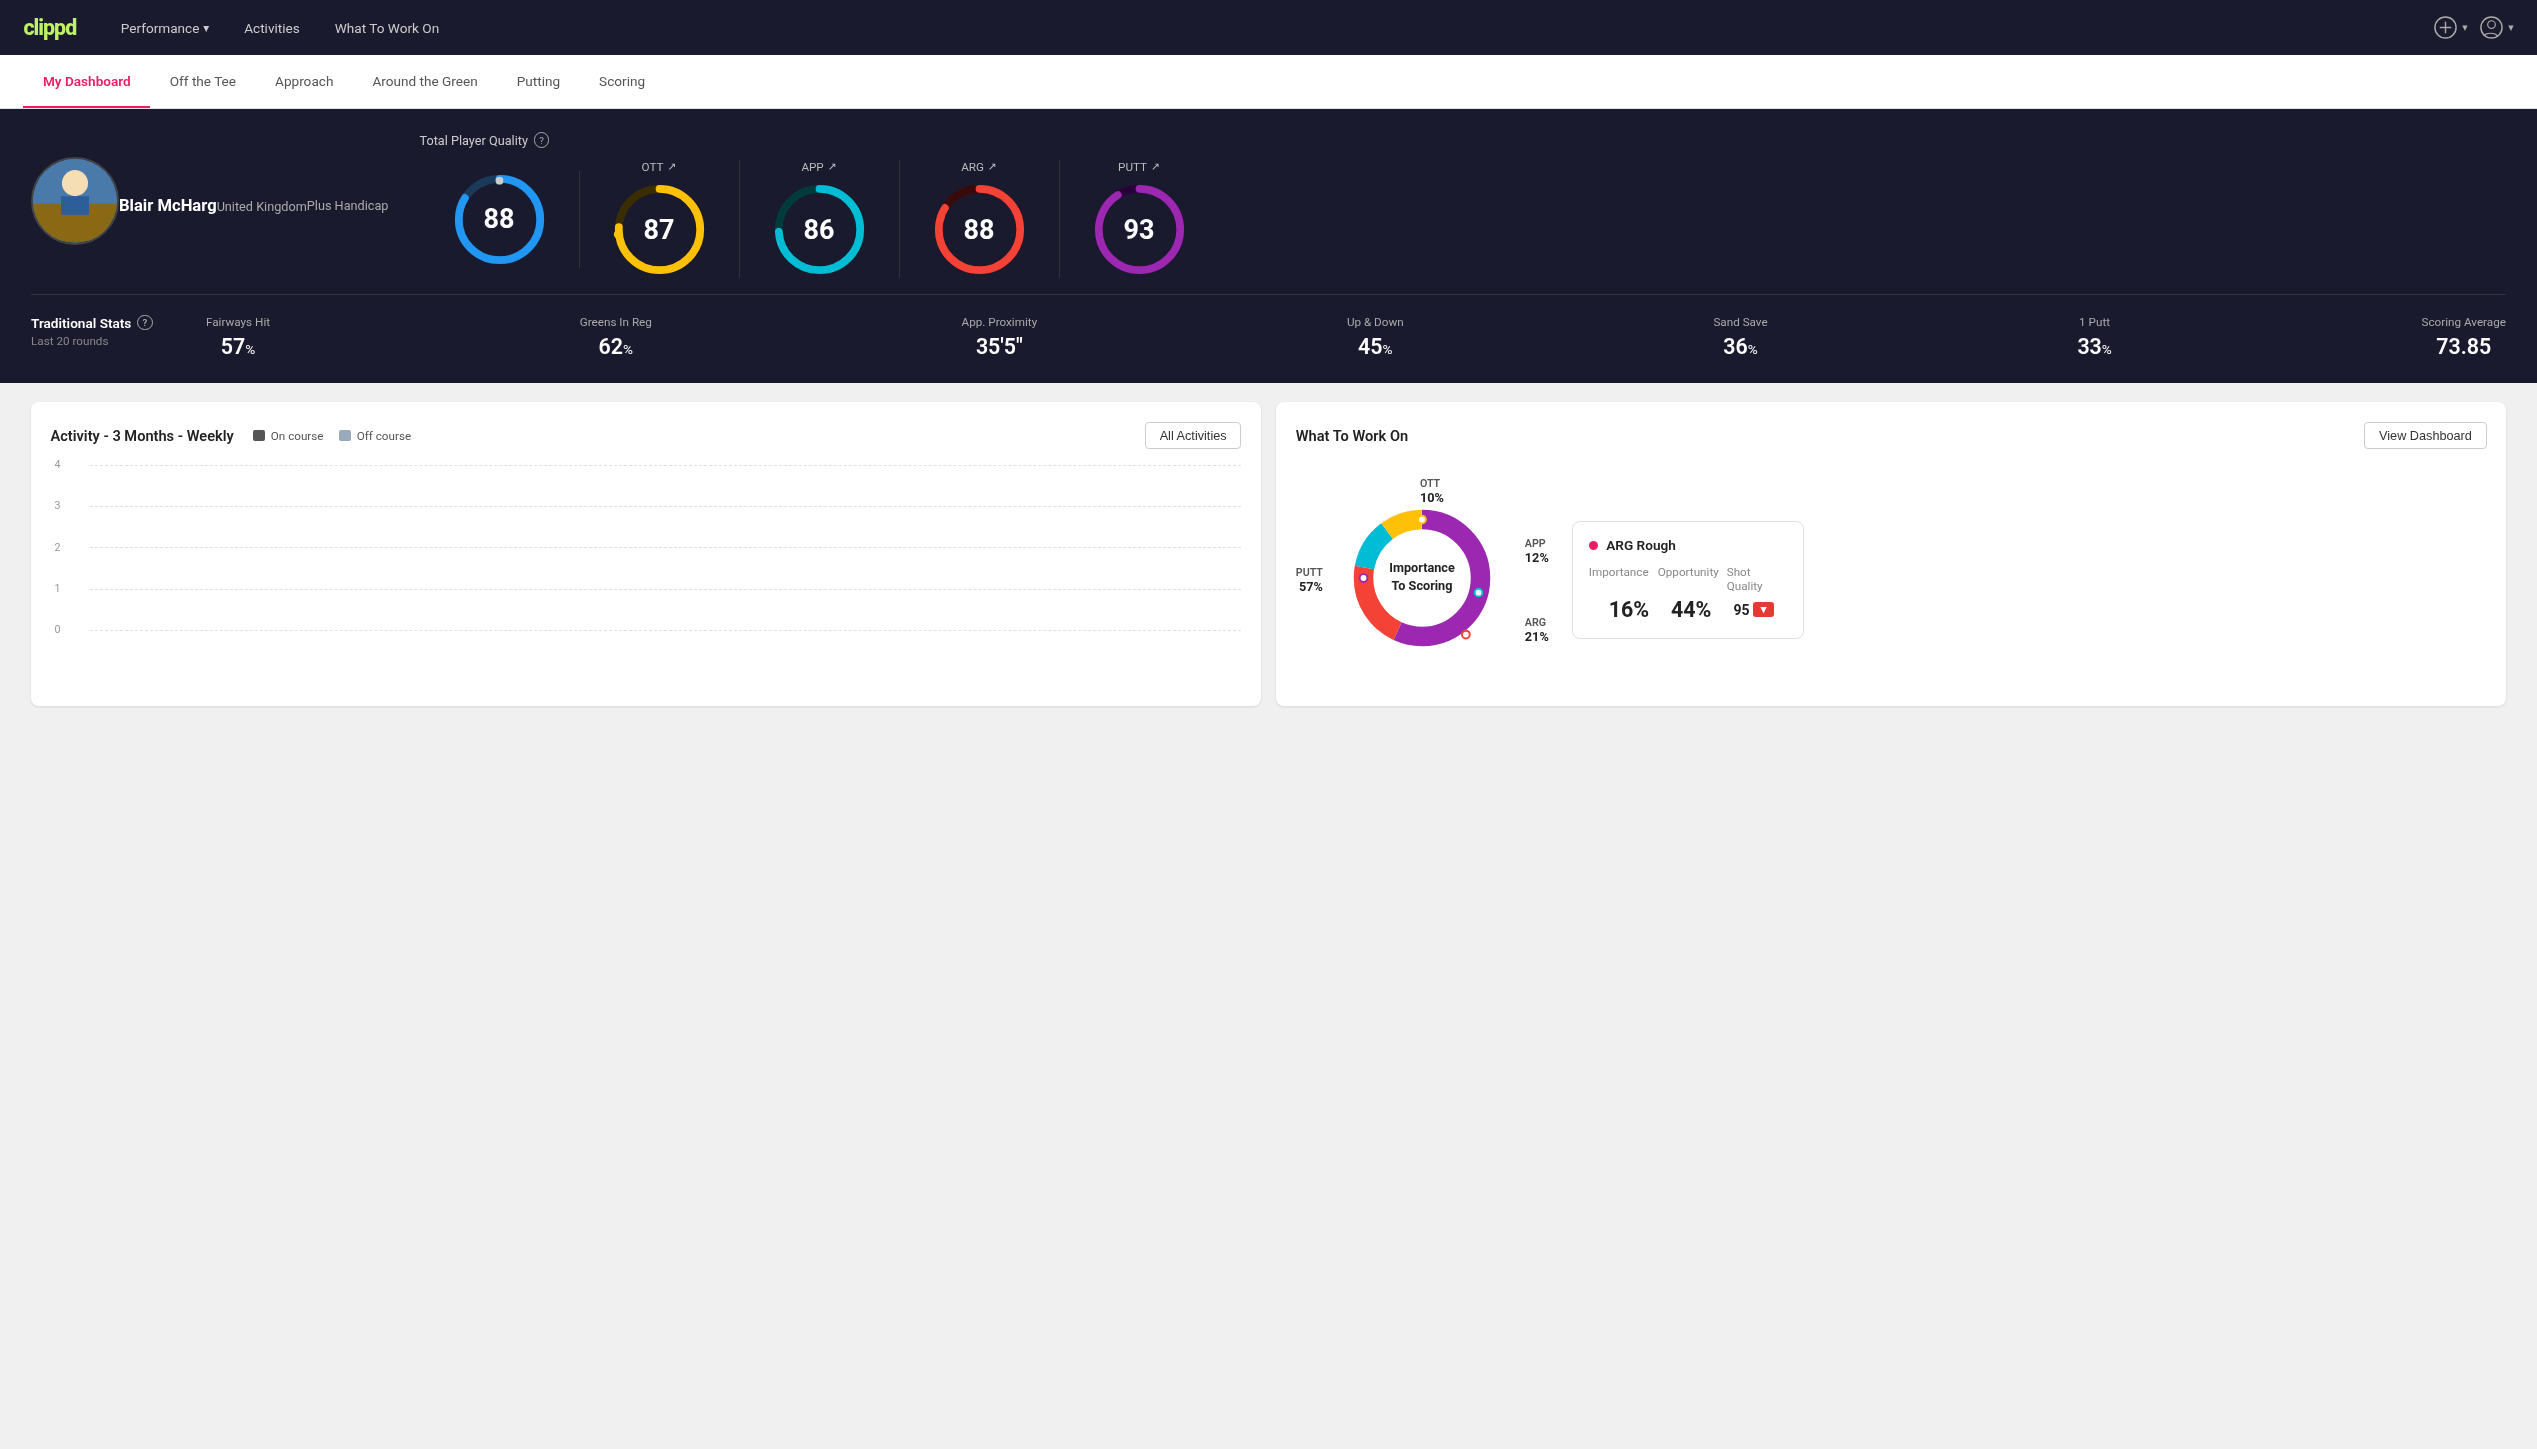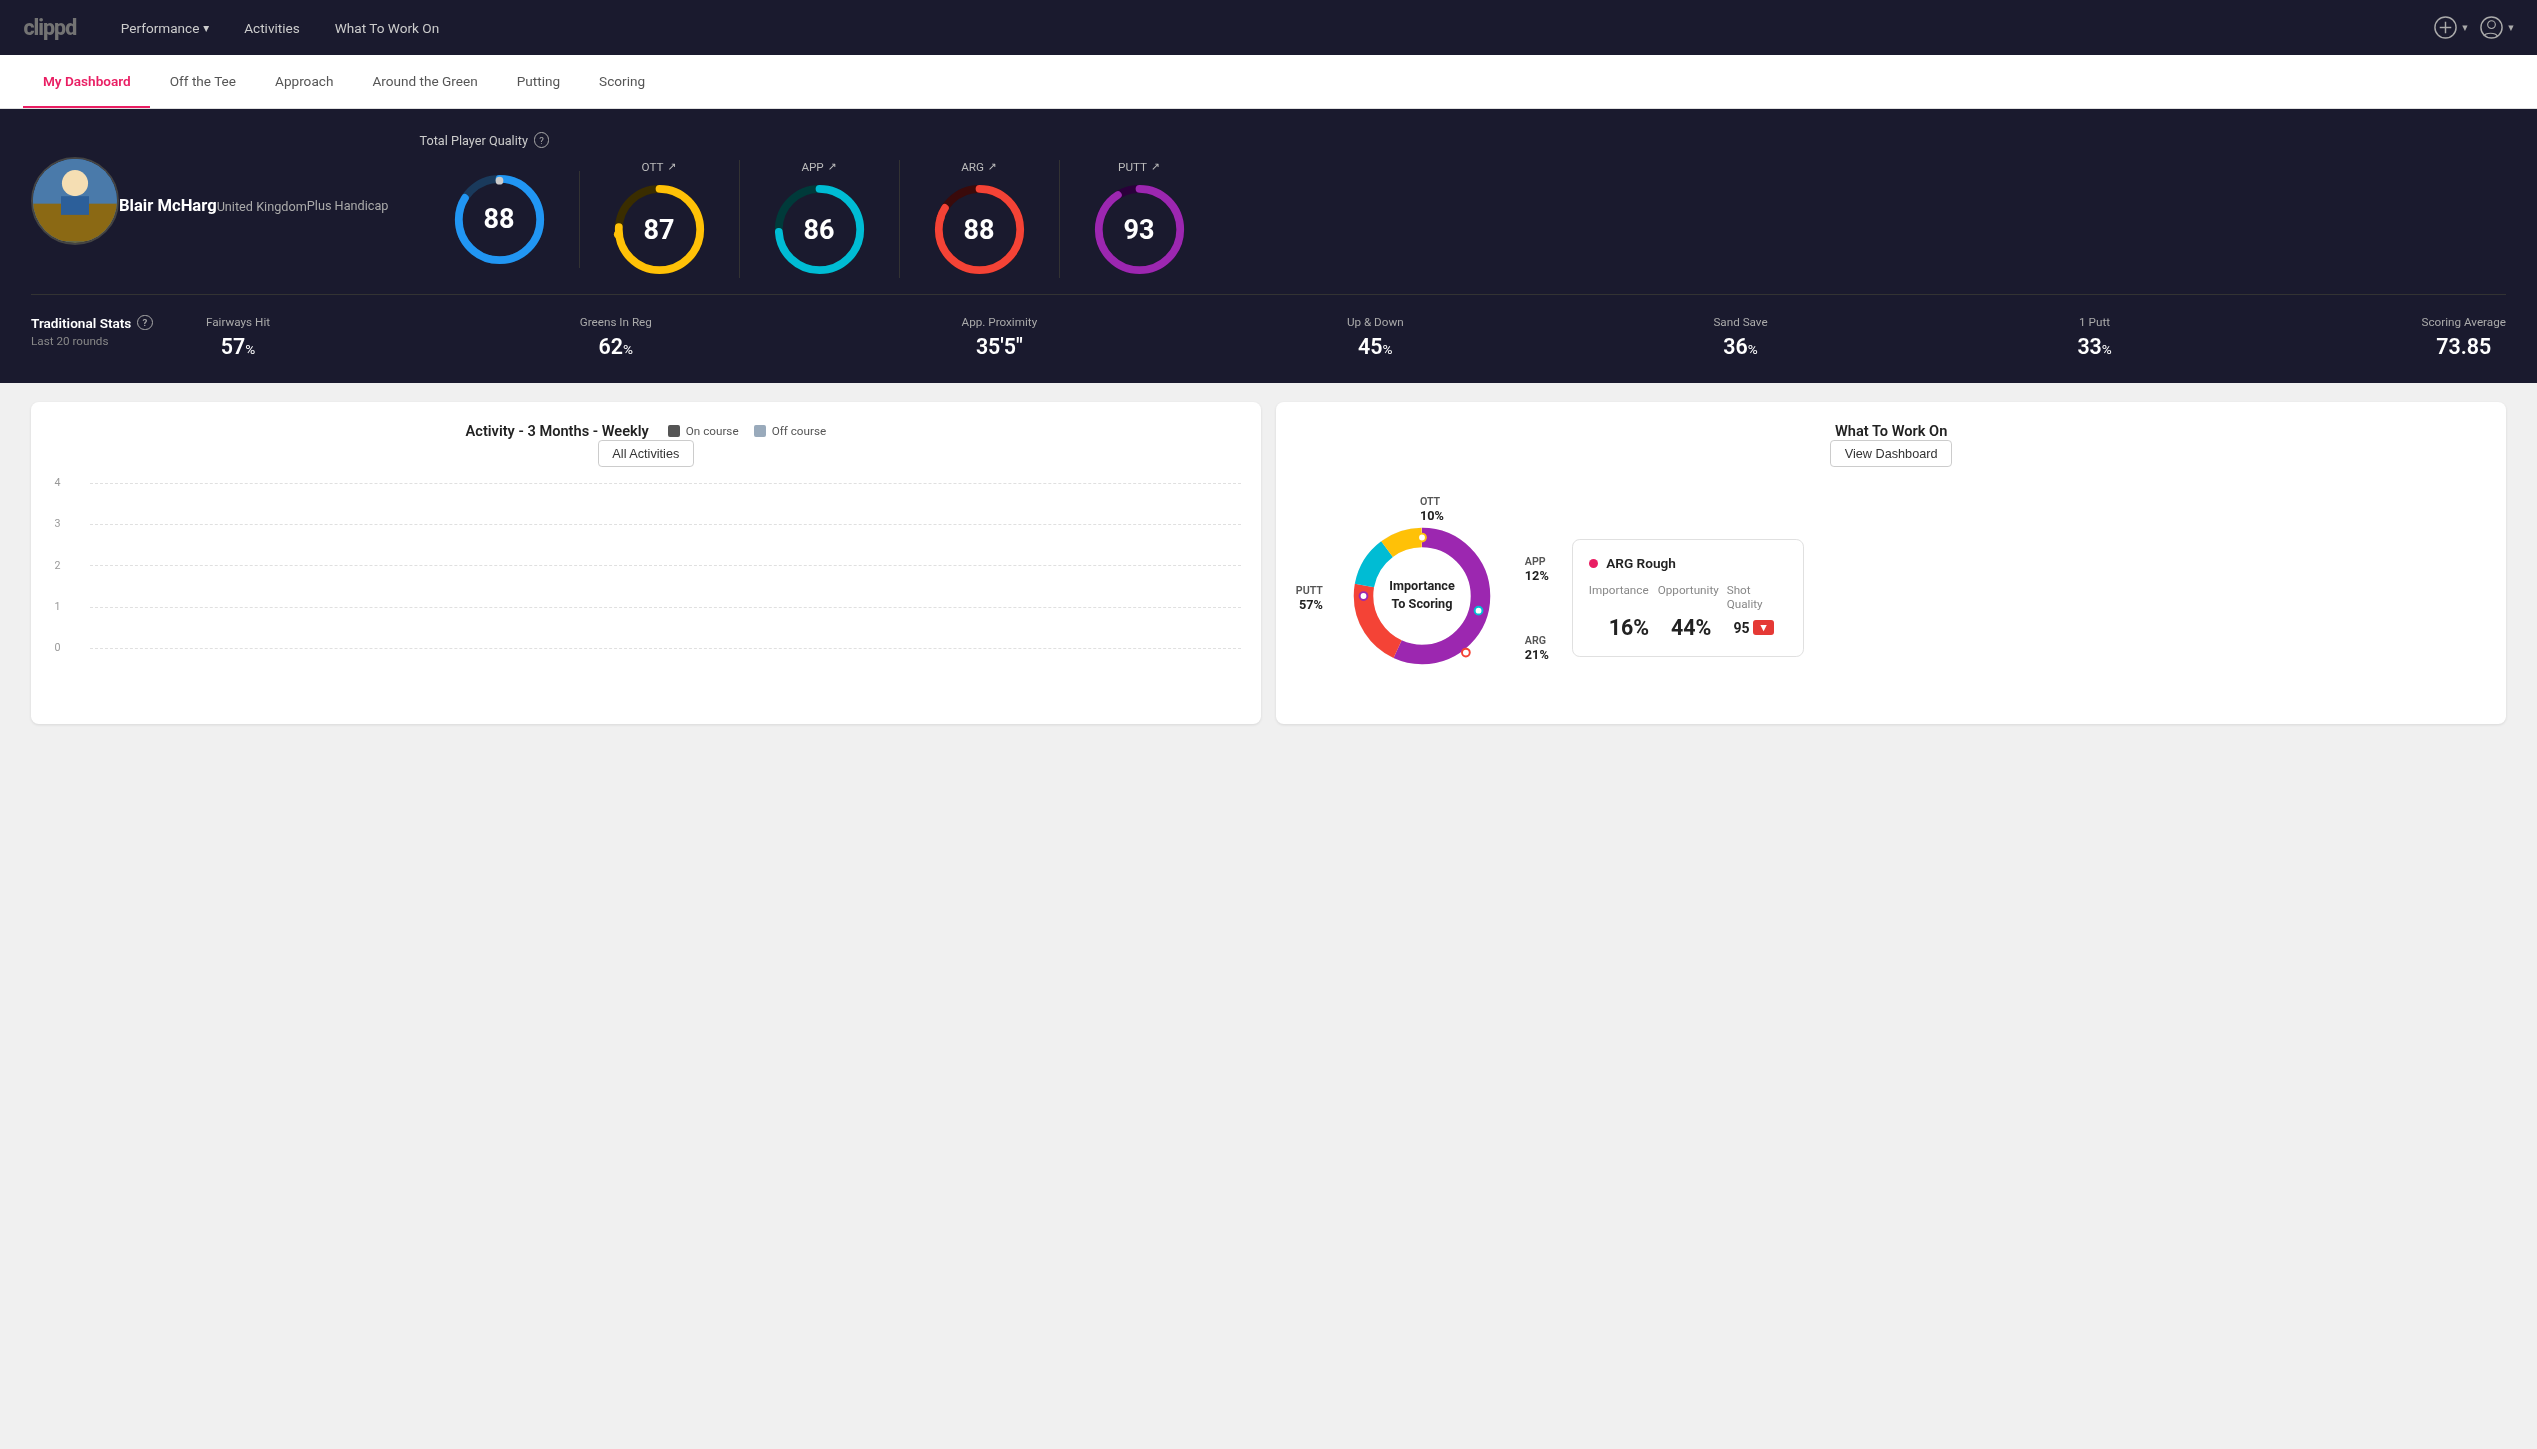--- a/index.html
+++ b/index.html
@@ -8,21 +8,21 @@
     
     .top-nav {
       background: #1a1a2e;
       display: flex;
       align-items: center;
       padding: 0 23.4px;
       height: 55px;
       justify-content: space-between;
     }
     .logo {
-      color: #737373;
+      color: #bef264;
       font-size: 21.4px;
       font-weight: 800;
       letter-spacing: -1px;
     }
     .nav-links { display: flex; align-items: center; gap: 7.8px; }
     .nav-link {
       color: #ccc;
       text-decoration: none;
       padding: 7.8px 13.6px;
       font-size: 13.6px;
@@ -215,21 +215,20 @@
       flex: 1;
       box-shadow: 0 1px 2.9px rgba(0,0,0,0.1);
     }
 
     
     .card-header {
       display: flex;
       align-items: center;
       justify-content: space-between;
       margin-bottom: 15.6px;
-      flex-direction: column;
     }
     .card-title { font-size: 14.6px; font-weight: 600; color: #222; }
     .legend { display: flex; gap: 15.6px; align-items: center; }
     .legend-item { display: flex; align-items: center; gap: 5.8px; font-size: 11.7px; color: #555; }
     .legend-dot { width: 11.7px; height: 11.7px; border-radius: 1.9px; }
     .btn-outline {
       border: 1px solid #ccc;
       background: #fff;
       padding: 5.8px 13.6px;
       border-radius: 3.9px;

